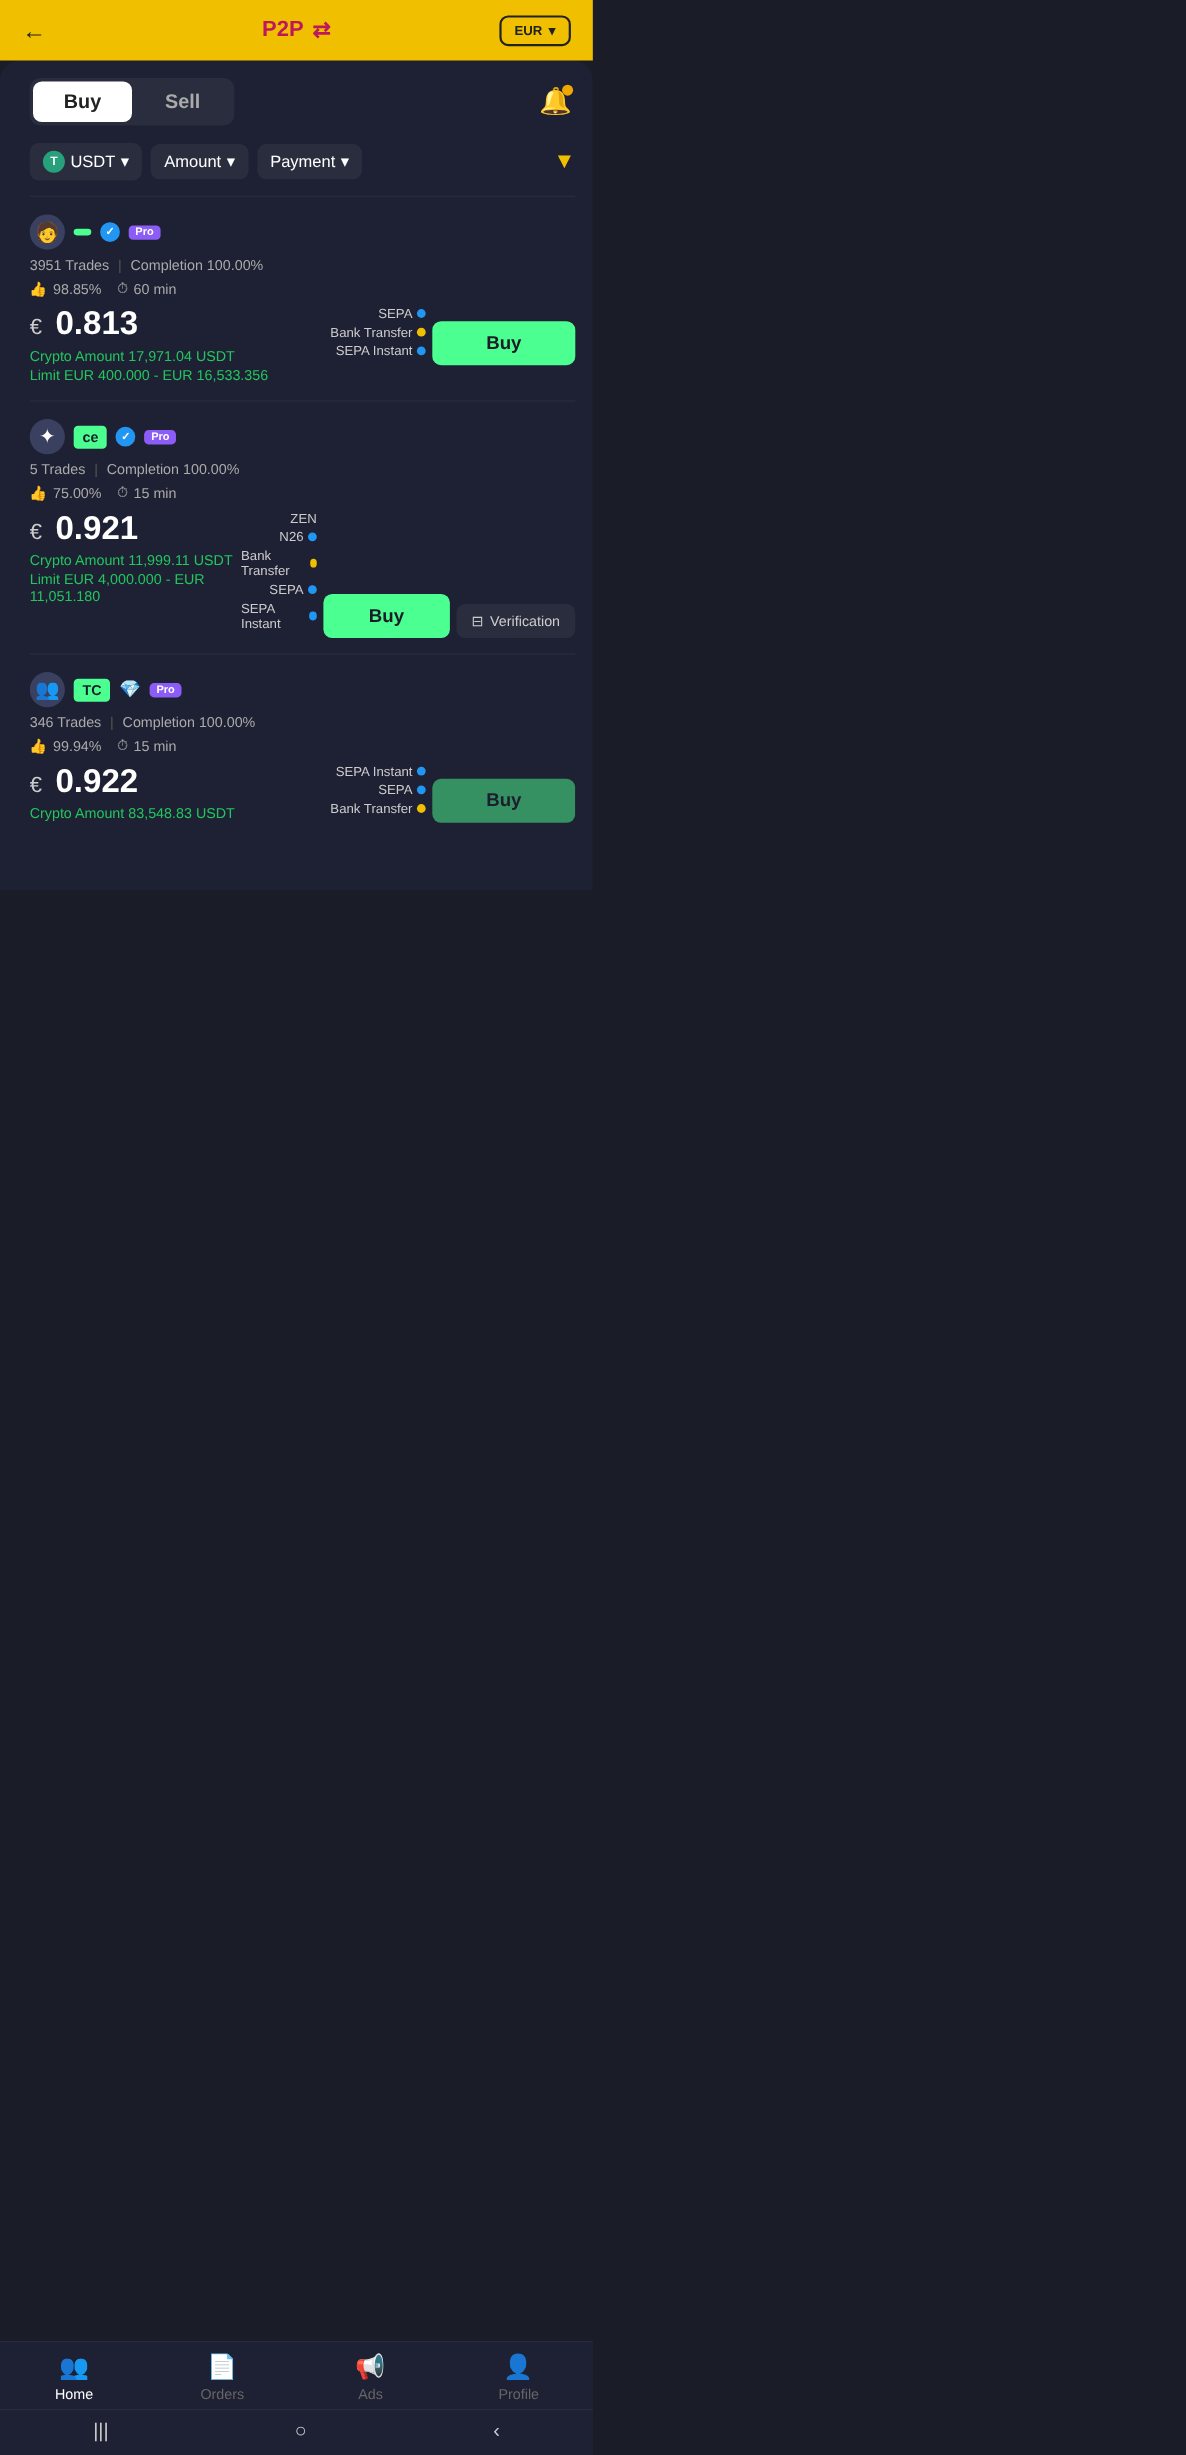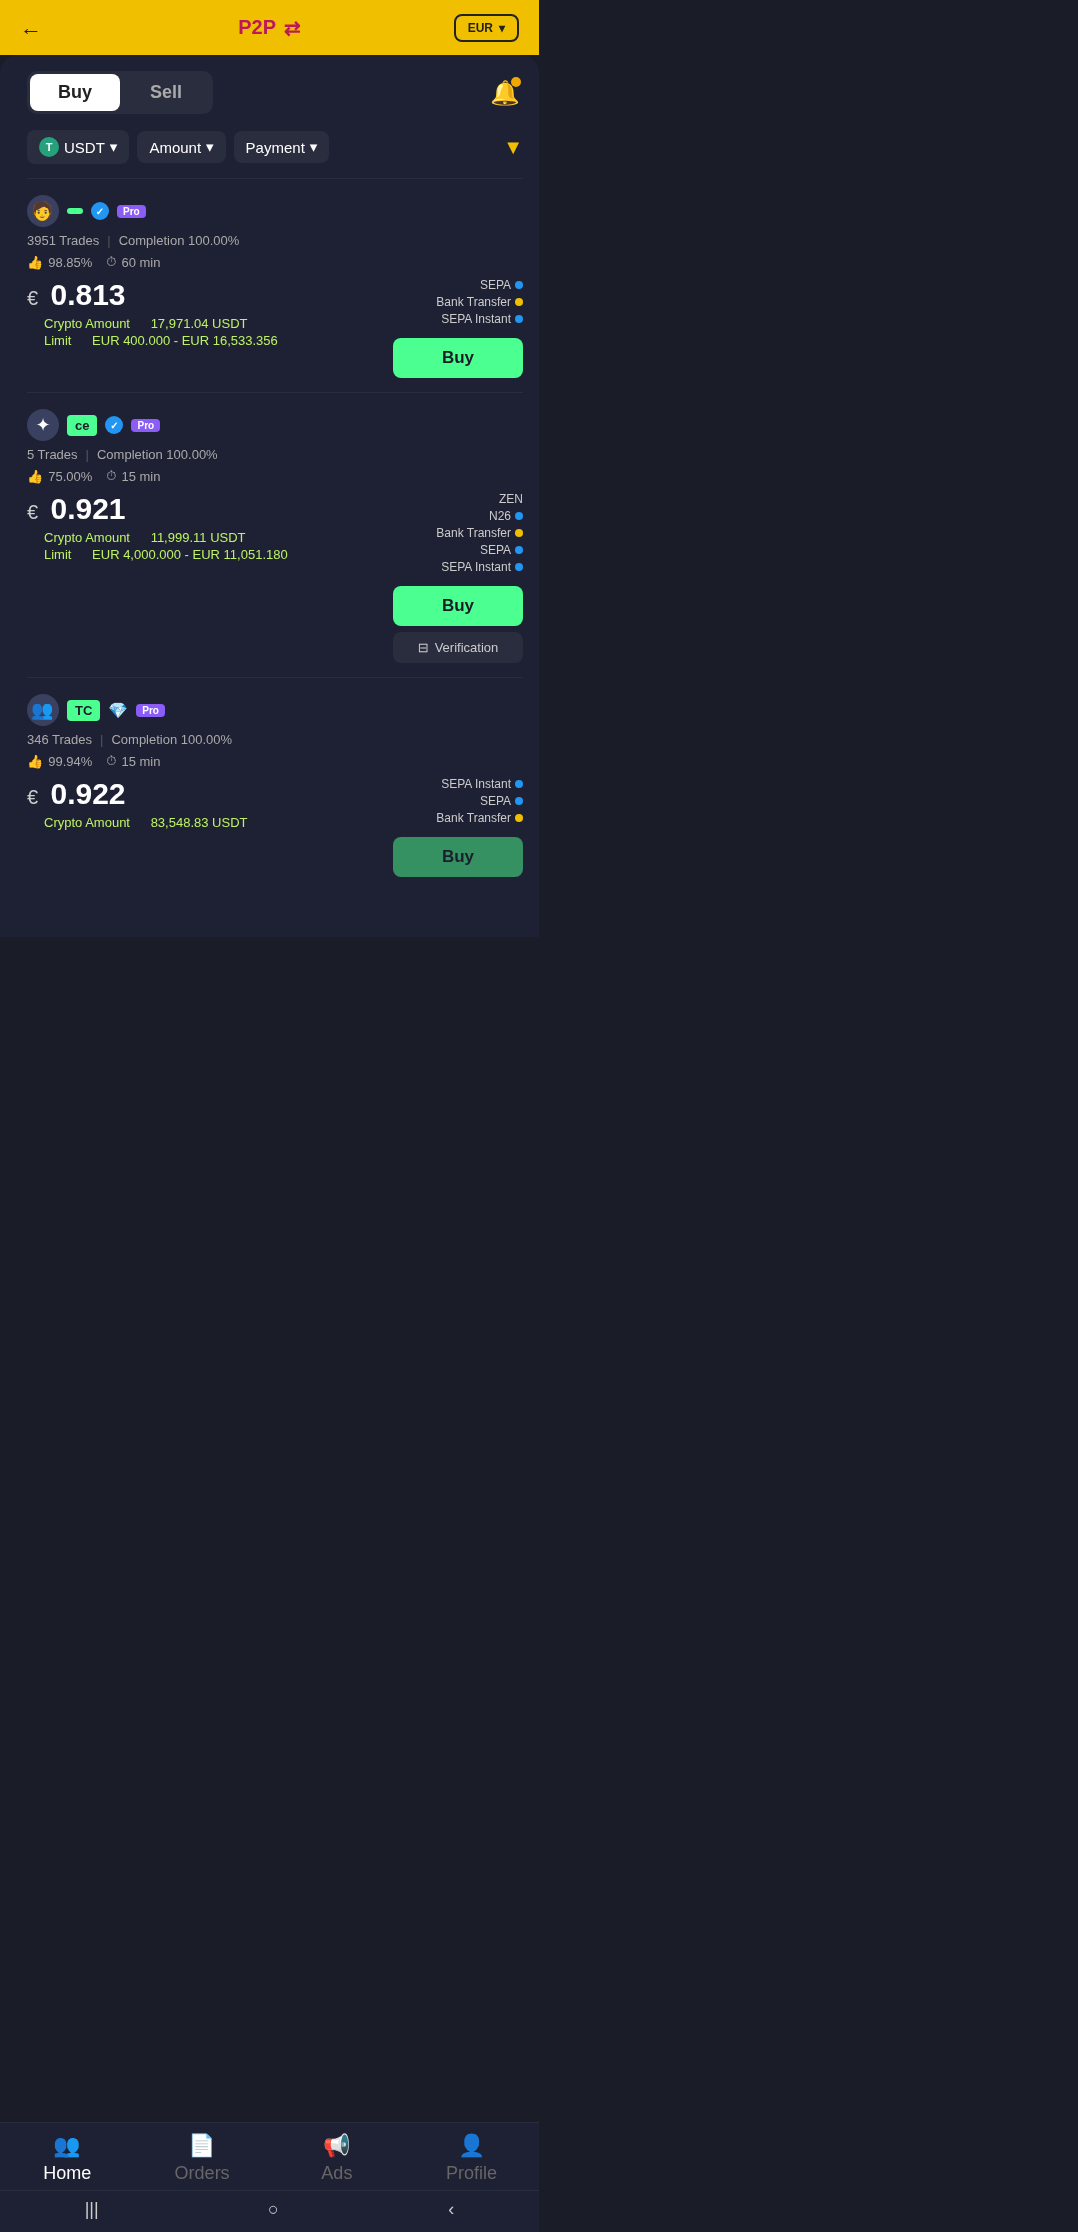--- a/index.html
+++ b/index.html
@@ -237,21 +237,21 @@
     }
 
     .card-body {
       display: flex;
       align-items: flex-start;
       justify-content: space-between;
     }
     .card-left {}
     .card-right {
       display: flex;
-      flex-direction: column;
+      flex-direction: row;
       align-items: flex-end;
       gap: 6px;
       min-width: 140px;
     }
     .price-big {
       font-size: 30px;
       font-weight: 700;
       color: #fff;
       margin-bottom: 4px;
     }
@@ -260,22 +260,22 @@
       font-weight: 400;
       color: #ccc;
       margin-right: 4px;
     }
     .card-detail-line {
       font-size: 13px;
       color: #aaa;
       margin-bottom: 2px;
     }
     .card-detail-line span {
-      color: #bef264;
-      margin-left: 17px;
+      color: #22c55e;
+      margin-left: 0;
     }
 
     .payment-tags {
       display: flex;
       flex-direction: column;
       align-items: flex-end;
       gap: 3px;
       margin-bottom: 6px;
     }
     .payment-tag {
@@ -345,21 +345,21 @@
       font-size: 12px;
       min-width: 60px;
     }
     .nav-item.active {
       color: #fff;
     }
     .nav-icon {
       font-size: 22px;
     }
     .nav-label {
-      font-size: 18px;
+      font-size: 13px;
     }
 
     
     .system-bar {
       background: #1e2133;
       display: flex;
       justify-content: space-around;
       align-items: center;
       padding: 8px 0 12px 0;
       border-top: 1px solid #2a2d3e;

